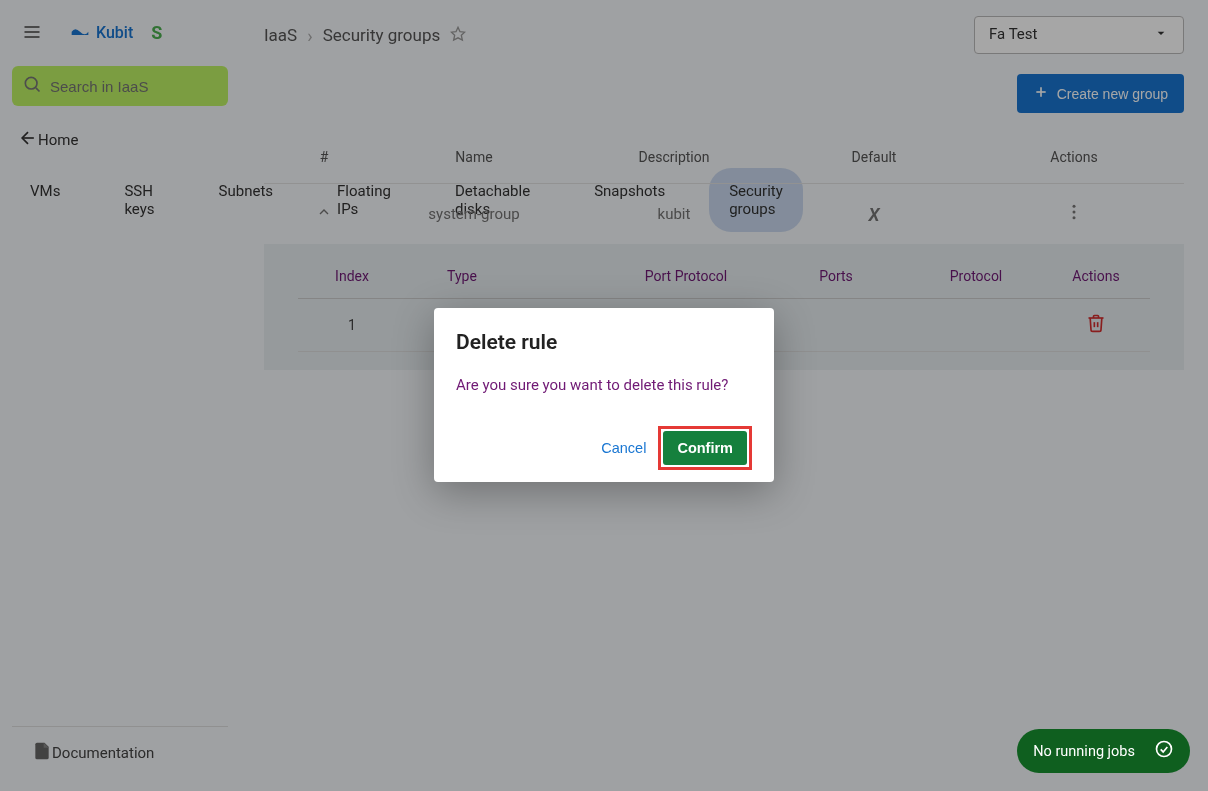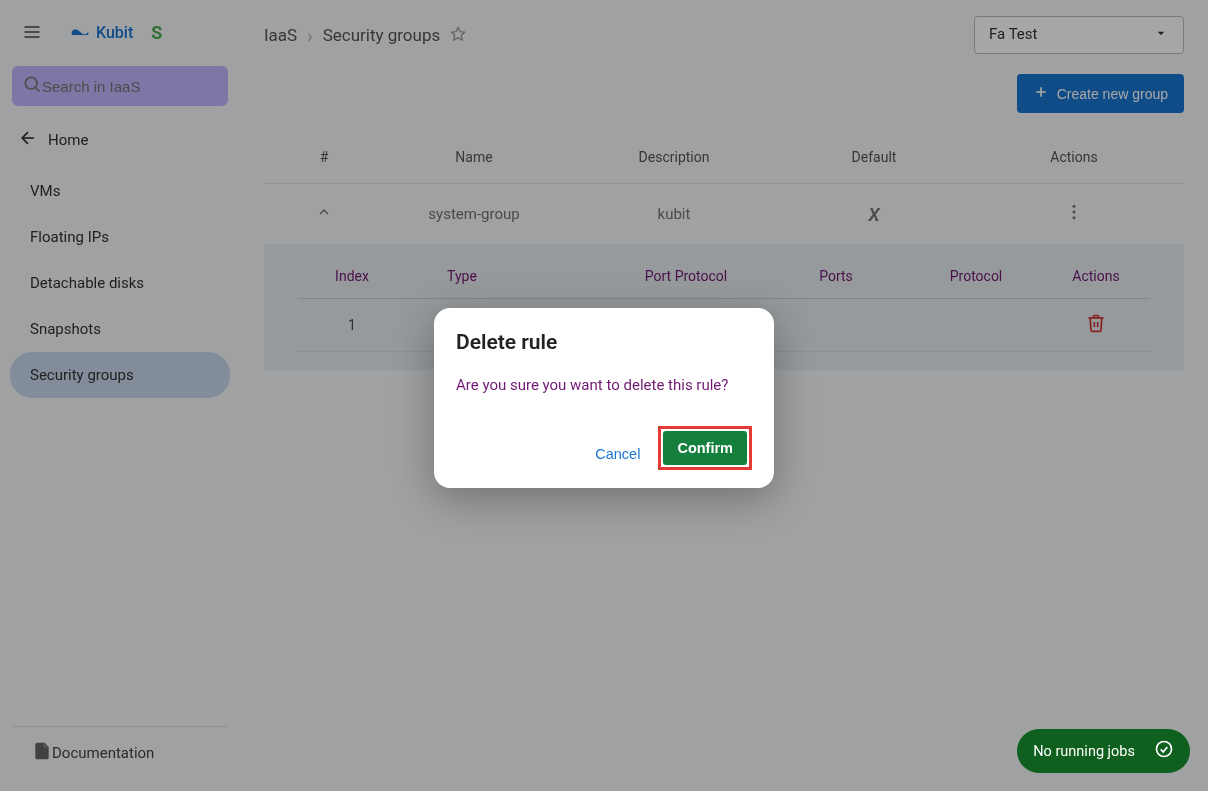--- a/index.html
+++ b/index.html
@@ -34,39 +34,40 @@
     display: flex; align-items: center; justify-content: center;
     cursor: pointer;
     color: #555;
   }
   .logo-area { display: flex; align-items: center; gap: 6px; padding-left: 14px;}
   .brand-text { color: #1976d2; font-weight: 500; font-size: 16px; }
   .brand-icon { color: #1976d2; font-size: 20px; }
   .partner-icon { color: #4caf50; font-size: 18px; margin-left: 12px; font-weight: bold;}
   .search-wrap {
     margin: 6px 12px 10px 12px;
-    background: #c4b5fd;
+    background: #bef264;
     border-radius: 6px;
     display: flex;
     align-items: center;
     padding: 8px 10px;
+    gap: 8px;
   }
   .search-wrap input {
     border: none; background: transparent; outline: none;
     font-size: 15px; color: #666; width: 100%;
   }
   .search-icon { color: #777; }
   .sidebar-home {
-    display: flex; align-items: center; gap: 10px;
+    display: flex; align-items: center; 
     padding: 12px 18px;
     cursor: pointer;
     font-size: 15px;
     color: #333;
   }
-  .sidebar-nav { display: flex; flex-direction: column; padding: 4px 10px; }
+  .sidebar-nav { display: flex; flex-direction: row; padding: 4px 10px; gap: 24px; }
   .sidebar-item {
     padding: 14px 20px;
     font-size: 15px;
     color: #333;
     border-radius: 22px;
     cursor: pointer;
   }
   .sidebar-item.active {
     background: #c9d8ee;
   }
@@ -148,27 +149,27 @@
 
   
   .overlay {
     position: absolute; inset: 0;
     background: rgba(0,0,0,0.35);
     display: flex; align-items: flex-start; justify-content: center;
     padding-top: 308px;
   }
   .modal {
     background: #fff; width: 340px;
-    border-radius: 16px;
+    border-radius: 4px;
     box-shadow: 0 10px 40px rgba(0,0,0,0.3);
-    padding: 22px 22px 18px 22px;
+    padding: 22px 22px 12px 22px;
   }
   .modal-title { font-size: 21px; font-weight: 600; color: #222; margin-bottom: 22px;}
   .modal-body { font-size: 15px; color: #701a75; margin-bottom: 32px;}
-  .modal-actions { display: flex; justify-content: flex-end; gap: 6px; align-items: flex-end;}
+  .modal-actions { display: flex; justify-content: flex-end; align-items: center;}
   .cancel-btn { color: #1976d2; background: none; border: none; font-size: 14.5px; font-weight: 500; padding: 8px 12px; cursor: pointer;}
   .confirm-wrap { border: 3px solid #e53935; padding: 2px; }
   .confirm-btn { background: #15803d; color: #fff; border: none; font-size: 14.5px; font-weight: 700; padding: 9px 14px; cursor: pointer; border-radius: 3px;}
 
   
   .jobs-pill {
     position: absolute;
     right: 18px; bottom: 18px;
     background: #0f5f1f;
     color: #fff;
@@ -222,20 +223,22 @@
         <svg class="i" viewBox="0 0 24 24" fill="none" stroke="currentColor" stroke-width="2">
             <line x1="19" y1="12" x2="5" y2="12"></line>
             <polyline points="12 19 5 12 12 5"></polyline>
           </svg>
       </span>
       <span>Home</span>
     </div>
 
     <nav class="sidebar-nav">
       <div class="sidebar-item"><span>VMs</span></div>
+      <div class="sidebar-item"><span>SSH keys</span></div>
+      <div class="sidebar-item"><span>Subnets</span></div>
       <div class="sidebar-item"><span>Floating IPs</span></div>
       <div class="sidebar-item"><span>Detachable disks</span></div>
       <div class="sidebar-item"><span>Snapshots</span></div>
       <div class="sidebar-item active"><span>Security groups</span></div>
     </nav>
 
     <div class="sidebar-footer">
       <span>
         <svg class="i" viewBox="0 0 24 24" fill="currentColor">
             <path d="M6 2h9l5 5v13a2 2 0 0 1-2 2H6a2 2 0 0 1-2-2V4a2 2 0 0 1 2-2z" fill="#666"></path>

